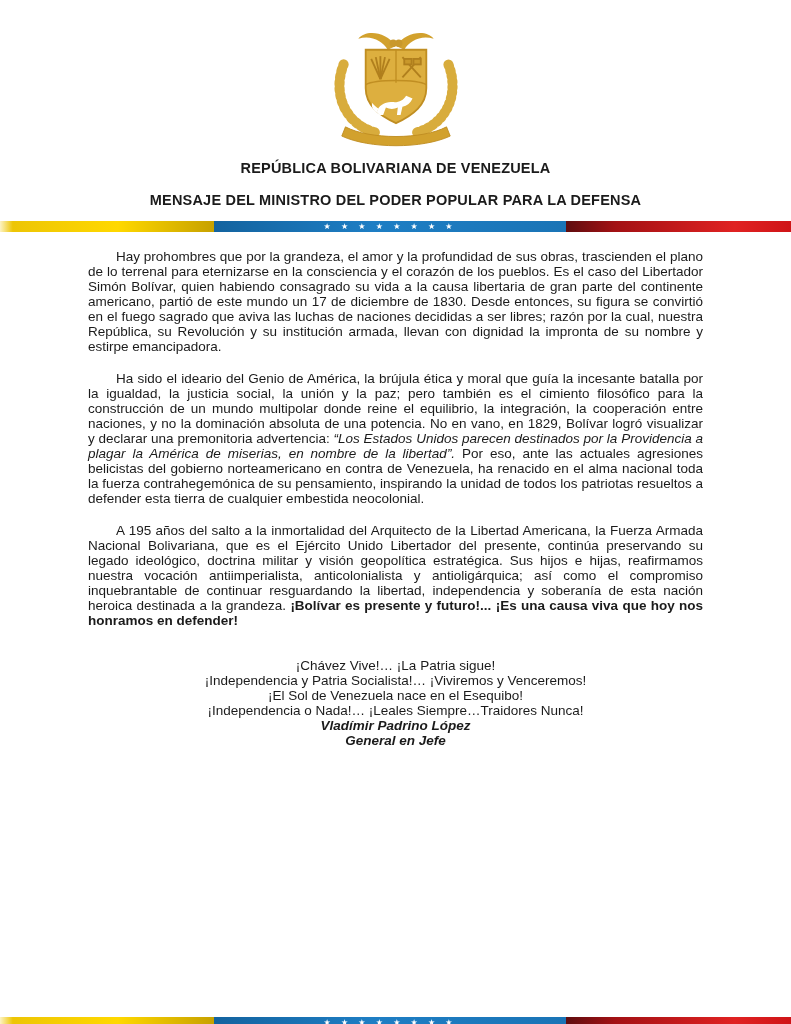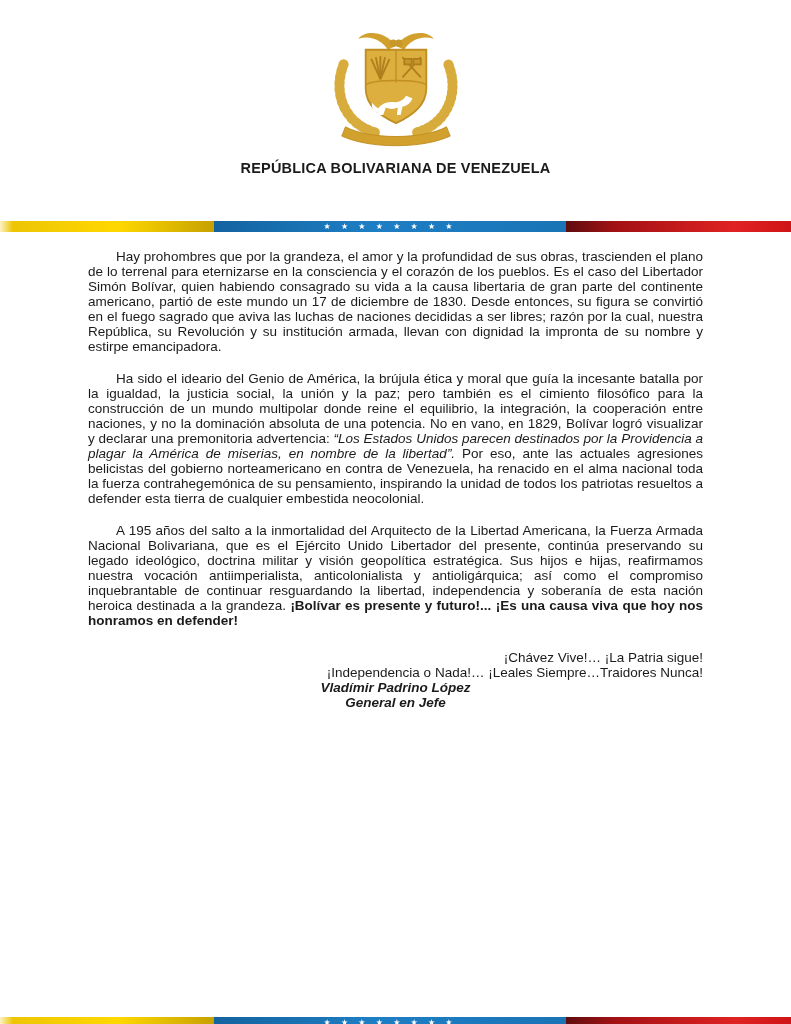--- a/index.html
+++ b/index.html
@@ -21,21 +21,21 @@
     display:flex;align-items:center;justify-content:center;}
   .seg-red{width:28.5%;background:linear-gradient(90deg,#5f0d0f 0%,#a31114 22%,#e02222 75%,#cf1417 100%);}
   .stars{color:#ffffff;font-size:8px;line-height:11px;letter-spacing:3px;word-spacing:2px;white-space:nowrap;}
   .body-text{
     position:absolute;top:249px;left:88px;width:615px;
     font-size:13.5px;line-height:15px;
   }
   .body-text p{margin:0 0 17px 0;text-align:justify;text-indent:28px;}
   .body-text em{font-style:italic;}
   .body-text strong{font-weight:bold;}
-  .slogans{margin-top:22px;text-align:right;}
+  .slogans{margin-top:30px;text-align:center;}
   .dateline{text-align:right;}
   .sig{text-align:center;font-weight:bold;font-style:italic;}
 </style>
 </head>
 <body>
 
 <div class="page">
 
   <div class="emblem">
     <svg viewBox="0 0 170 135" width="160" height="124" xmlns="http://www.w3.org/2000/svg">
@@ -72,39 +72,42 @@
 
       <path d="M64,96 C66,88 74,84 82,85 C88,85.5 93,83 96,78 L103,81 C101,86 97,89 92,90 L90,99 L86,99 L87,91 C83,93 78,93 74,91 L71,99 L67,99 Z" fill="#FFFFFF"></path>
       <path d="M64,96 C60,94 58,90 59,86 C62,89 64,91 66,92 Z" fill="#FFFFFF"></path>
 
       <path d="M30,112 C56,126 114,126 140,112 L144,122 C114,136 56,136 26,122 Z" fill="#D2A12D" stroke="#C08E22" stroke-width="1"></path>
     </svg>
   </div>
 
   <div class="header">
     <div class="title">REPÚBLICA BOLIVARIANA DE VENEZUELA</div>
+    <div class="title">MENSAJE DEL MINISTRO DEL PODER POPULAR PARA LA DEFENSA</div>
   </div>
 
   <div class="flag-banner top">
     <div class="seg seg-yellow"></div>
     <div class="seg seg-blue">
       <span class="stars">★ ★ ★ ★ ★ ★ ★ ★</span>
     </div>
     <div class="seg seg-red"></div>
   </div>
 
   <div class="body-text">
     <p><span>Hay prohombres que por la grandeza, el amor y la profundidad de sus obras, trascienden el plano de lo terrenal para eternizarse en la consciencia y el corazón de los pueblos. Es el caso del Libertador Simón Bolívar, quien habiendo consagrado su vida a la causa libertaria de gran parte del continente americano, partió de este mundo un 17 de diciembre de 1830. Desde entonces, su figura se convirtió en el fuego sagrado que aviva las luchas de naciones decididas a ser libres; razón por la cual, nuestra República, su Revolución y su institución armada, llevan con dignidad la impronta de su nombre y estirpe emancipadora.</span></p>
 
     <p><span>Ha sido el ideario del Genio de América, la brújula ética y moral que guía la incesante batalla por la igualdad, la justicia social, la unión y la paz; pero también es el cimiento filosófico para la construcción de un mundo multipolar donde reine el equilibrio, la integración, la cooperación entre naciones, y no la dominación absoluta de una potencia. No en vano, en 1829, Bolívar logró visualizar y declarar una premonitoria advertencia: </span><em>“Los Estados Unidos parecen destinados por la Providencia a plagar la América de miserias, en nombre de la libertad”.</em><span> Por eso, ante las actuales agresiones belicistas del gobierno norteamericano en contra de Venezuela, ha renacido en el alma nacional toda la fuerza contrahegemónica de su pensamiento, inspirando la unidad de todos los patriotas resueltos a defender esta tierra de cualquier embestida neocolonial.</span></p>
 
     <p><span>A 195 años del salto a la inmortalidad del Arquitecto de la Libertad Americana, la Fuerza Armada Nacional Bolivariana, que es el Ejército Unido Libertador del presente, continúa preservando su legado ideológico, doctrina militar y visión geopolítica estratégica. Sus hijos e hijas, reafirmamos nuestra vocación antiimperialista, anticolonialista y antioligárquica; así como el compromiso inquebrantable de continuar resguardando la libertad, independencia y soberanía de esta nación heroica destinada a la grandeza. </span><strong>¡Bolívar es presente y futuro!... ¡Es una causa viva que hoy nos honramos en defender!</strong></p>
 
     <div class="slogans">
       <div>¡Chávez Vive!… ¡La Patria sigue!</div>
+      <div>¡Independencia y Patria Socialista!… ¡Viviremos y Venceremos!</div>
+      <div>¡El Sol de Venezuela nace en el Esequibo!</div>
       <div>¡Independencia o Nada!… ¡Leales Siempre…Traidores Nunca!</div>
     </div>
 
     <div class="sig">Vladímir Padrino López</div>
     <div class="sig">General en Jefe</div>
   </div>
 
   <div class="flag-banner bottom">
     <div class="seg seg-yellow"></div>
     <div class="seg seg-blue">

